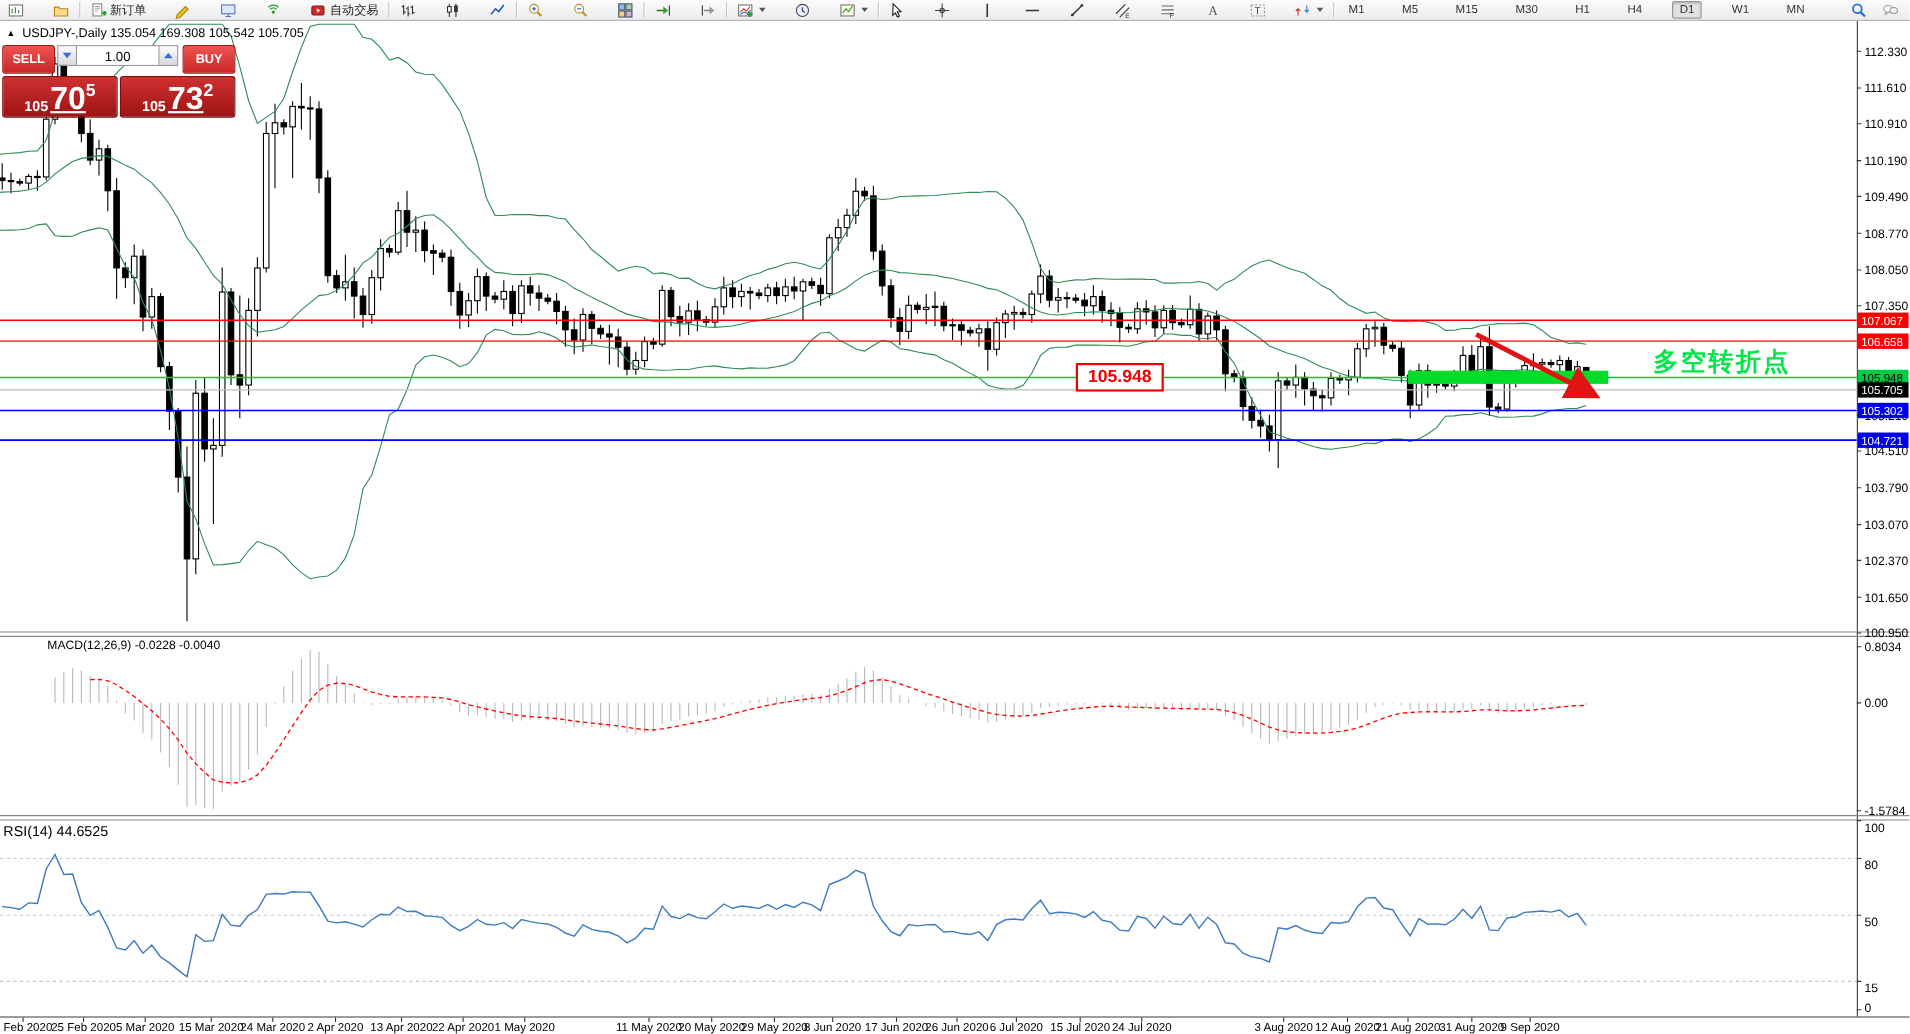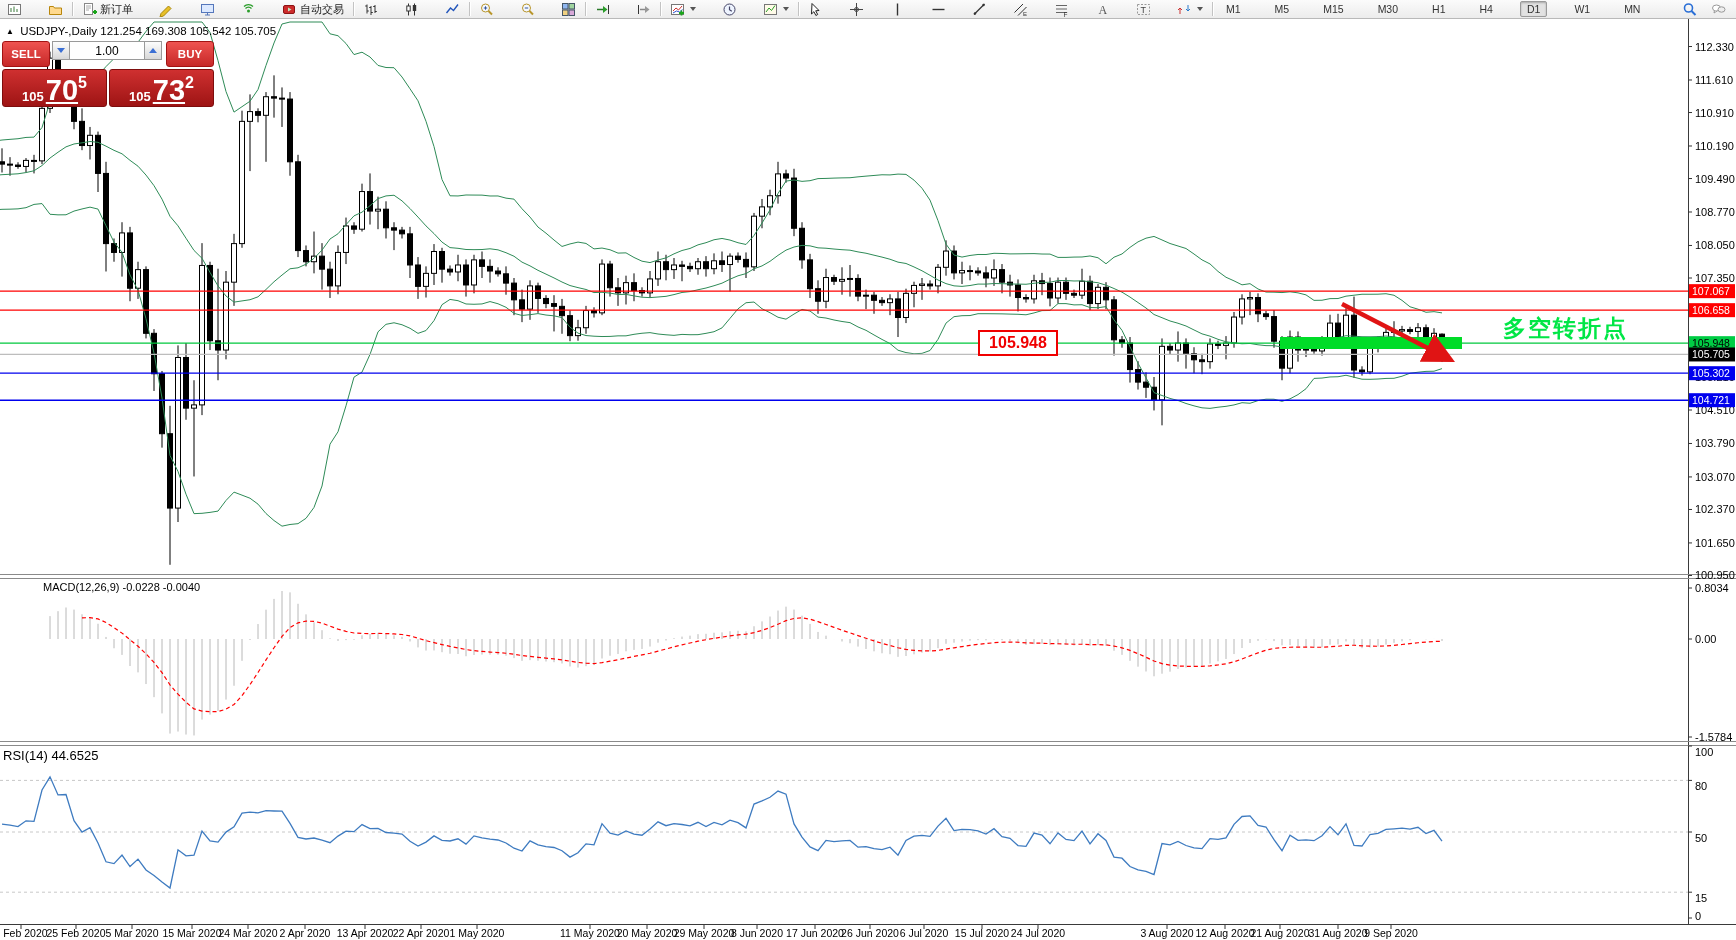--- a/index.html
+++ b/index.html
@@ -966,21 +966,21 @@
       <text x="1280" y="937" font-size="10.5" fill="#000" text-anchor="middle" font-family="Liberation Sans,sans-serif">21 Aug 2020</text>
       <line x1="1338" y1="925" x2="1338" y2="929" stroke="#333"></line>
       <text x="1338" y="937" font-size="10.5" fill="#000" text-anchor="middle" font-family="Liberation Sans,sans-serif">31 Aug 2020</text>
       <line x1="1391" y1="925" x2="1391" y2="929" stroke="#333"></line>
       <text x="1391" y="937" font-size="10.5" fill="#000" text-anchor="middle" font-family="Liberation Sans,sans-serif">9 Sep 2020</text>
     </svg>
 
 <div id="chart-title">
   <span class="tri">▲</span>
   <span>USDJPY-,Daily</span>
-  <span>121.254</span>
+  <span>135.054</span>
   <span>169.308</span>
   <span>105.542</span>
   <span>105.705</span>
 </div>
 
 <div id="oneclick">
   <div class="oc-top">
     <div class="oc-btn">SELL</div>
     <div class="oc-vol">
       <div class="oc-spin">

